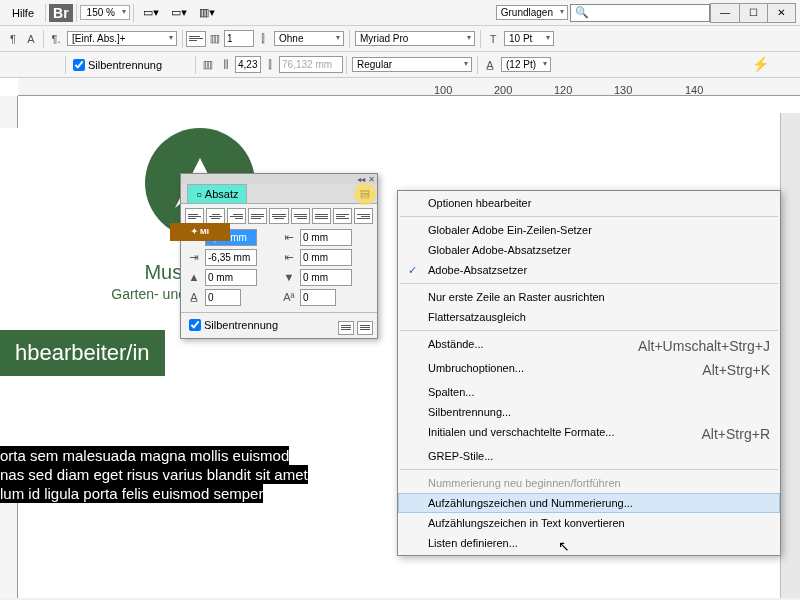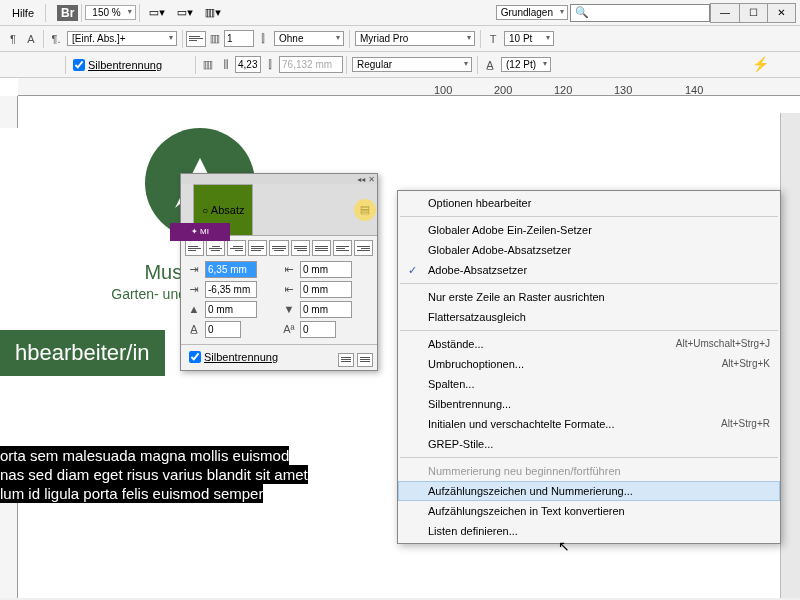--- a/index.html
+++ b/index.html
@@ -1,77 +1,77 @@
 <!DOCTYPE html>
 <html><head>
 <meta charset="utf-8">
 <style>
 * { margin: 0; padding: 0; box-sizing: border-box; font-family: "Segoe UI", Tahoma, sans-serif; font-size: 11px; }
 body { background: #f0f0f0; width: 800px; height: 600px; overflow: hidden; position: relative; }
 
 .top-menu { background: #f5f5f5; height: 26px; display: flex; align-items: center; padding: 0 4px; border-bottom: 1px solid #ccc; }
 .top-menu .item { padding: 4px 8px; }
 .menu-sep { width: 1px; height: 18px; background: #ccc; margin: 0 3px; }
-.br-badge { background: #666; color: #fff; padding: 1px 4px; font-weight: bold; font-size: 12px; margin-left: 8px; }
+.br-badge { background: #666; color: #fff; padding: 1px 4px; font-weight: bold; font-size: 14px; }
 .zoom-box { border: 1px solid #aaa; padding: 1px 14px 1px 6px; background: #fff; position: relative; font-size: 10px; }
 .dd-arrow::after { content: "▾"; position: absolute; right: 3px; font-size: 8px; color: #666; }
 .tb-icon { width: 24px; height: 20px; display: inline-flex; align-items: center; justify-content: center; border-right: 0; margin: 0 2px; }
 .search-box { border: 1px solid #888; background: #fff; width: 140px; height: 18px; padding: 0 4px; display: flex; align-items: center; }
 .win-controls { margin-left: auto; display: flex; border: 1px solid #999; }
 .win-btn { width: 28px; height: 18px; border-left: 1px solid #999; display: flex; align-items: center; justify-content: center; background: #eee; font-size: 10px; }
 .win-btn:first-child { border-left: none; }
 
 .tool-row { background: #f5f5f5; height: 26px; border-bottom: 1px solid #ccc; display: flex; align-items: center; padding: 0 4px; }
 .tool-row2 { height: 26px; }
 .combo { border: 1px solid #999; background: #fff; padding: 1px 14px 1px 4px; position: relative; font-size: 10px; margin: 0 2px; }
 .combo.wide { min-width: 70px; }
 .num-input { border: 1px solid #999; background: #fff; width: 52px; height: 17px; padding: 0 2px; font-size: 10px; }
 .num-input.sel { background: #3399ff; color: #fff; }
 .tiny-icon { width: 18px; height: 18px; display: inline-flex; align-items: center; justify-content: center; color: #555; font-size: 11px; }
-.check { display: flex; align-items: center; gap: 3px; font-size: 10px; margin: 0 4px; text-decoration: underline; }
+.check { display: flex; align-items: center; gap: 3px; font-size: 10px; margin: 0 4px; }
 .check input { width: 12px; height: 12px; }
 
 .workspace { position: relative; height: 520px; background: #fff; }
 .ruler-h { position: absolute; top: 0; left: 18px; right: 0; height: 18px; background: #f5f5f5; border-bottom: 1px solid #999; font-size: 8px; }
 .ruler-h .tick { position: absolute; top: 6px; color: #444; }
 .ruler-v { position: absolute; top: 18px; left: 0; width: 18px; bottom: 0; background: #f5f5f5; border-right: 1px solid #999; }
 .page { position: absolute; top: 50px; left: 0; width: 400px; background: #fff; }
 
 .logo-circle { width: 110px; height: 110px; background: #3a6b3e; border-radius: 50%; margin: 0 auto; position: relative; }
 .logo-leaf { position: absolute; top: 30px; left: 30px; width: 50px; height: 50px; background: #fff; clip-path: polygon(0 100%, 50% 0, 100% 100%, 50% 60%); }
-.ribbon { width: 60px; height: 18px; background: #701a75; margin: -15px auto 0; position: relative; z-index: 2; color: #fff; font-size: 8px; text-align: center; line-height: 18px; }
+.ribbon { width: 60px; height: 18px; background: #a16207; margin: -15px auto 0; position: relative; z-index: 2; color: #fff; font-size: 8px; text-align: center; line-height: 18px; font-weight: bold; }
 .company { text-align: center; color: #3a6b3e; margin-top: 20px; }
 .company .name { font-size: 20px; }
 .company .sub { font-size: 14px; margin-top: 2px; }
 .green-bar { background: #3a6b3e; color: #fff; padding: 10px 15px; margin-top: 28px; font-size: 22px; display: inline-block; }
 .lorem { margin-top: 70px; }
 .lorem div { background: #000; color: #fff; padding: 1px 0; font-size: 15px; display: inline-block; }
 
 .panel { position: absolute; top: 95px; left: 180px; width: 198px; background: #f2f2f2; border: 1px solid #888; box-shadow: 2px 2px 6px rgba(0,0,0,0.3); }
 .panel-top { height: 10px; background: #d8d8d8; display: flex; justify-content: flex-end; align-items: center; padding: 0 2px; gap: 3px; }
 .panel-top span { font-size: 8px; color: #555; }
 .panel-tab-row { display: flex; background: #ddd; border-bottom: 1px solid #aaa; align-items: center; }
-.panel-tab { padding: 19px 8px; background: #4d7c0f; border: 1px solid #aaa; border-bottom: none; font-size: 10px; margin-left: 12px; }
+.panel-tab { padding: 3px 8px; background: #5eead4; border: 1px solid #aaa; border-bottom: none; font-size: 10px; margin-left: 6px; }
 .panel-menu { margin-left: auto; margin-right: 4px; width: 16px; height: 14px; display: flex; align-items: center; justify-content: center; position: relative; }
 .panel-menu-highlight { position: absolute; width: 22px; height: 22px; border-radius: 50%; background: rgba(255,220,80,0.7); top: -4px; left: -3px; }
 .panel-body { padding: 4px; }
 .align-row { display: flex; gap: 2px; margin-bottom: 4px; }
 .align-btn { width: 20px; height: 16px; border: 1px solid #999; background: #fff; display: flex; flex-direction: column; justify-content: center; padding: 1px 2px; gap: 1px; }
 .align-btn span { height: 1px; background: #555; display: block; }
 .field-row { display: flex; align-items: center; gap: 2px; margin: 2px 0; }
 .field-row .half { display: flex; align-items: center; gap: 2px; width: 50%; }
 .panel-foot { border-top: 1px solid #bbb; padding: 3px 4px; display: flex; align-items: center; justify-content: space-between; }
 
 .ctx-menu { position: absolute; top: 112px; left: 397px; width: 384px; background: #f5f5f5; border: 1px solid #888; box-shadow: 2px 2px 8px rgba(0,0,0,0.3); padding: 2px 0; }
 .ctx-item { padding: 4px 10px 4px 30px; display: flex; justify-content: space-between; font-size: 11px; position: relative; white-space: nowrap; }
 .ctx-item.disabled { color: #999; }
 .ctx-item.hover { background: #d6e8f7; border: 1px solid #a8c8e4; padding: 3px 9px 3px 29px; }
 .ctx-sep { height: 1px; background: #ccc; margin: 3px 2px; }
 .ctx-check { position: absolute; left: 10px; color: #2a5db0; }
-.shortcut { color: #555; font-size: 10px; }
+.shortcut { color: #555; font-size: 14px; }
 
 .cursor { position: absolute; top: 460px; left: 558px; font-size: 14px; z-index: 100; color: #000; pointer-events: none; }
 
 .right-dock { position: absolute; right: 0; top: 35px; width: 20px; bottom: 0; background: #e8e8e8; border-left: 1px solid #bbb; }
 .bolt { position: absolute; right: 30px; top: 56px; font-size: 14px; color: #555; }
 </style>
 </head>
 <body>
 
 <div class="top-menu">

